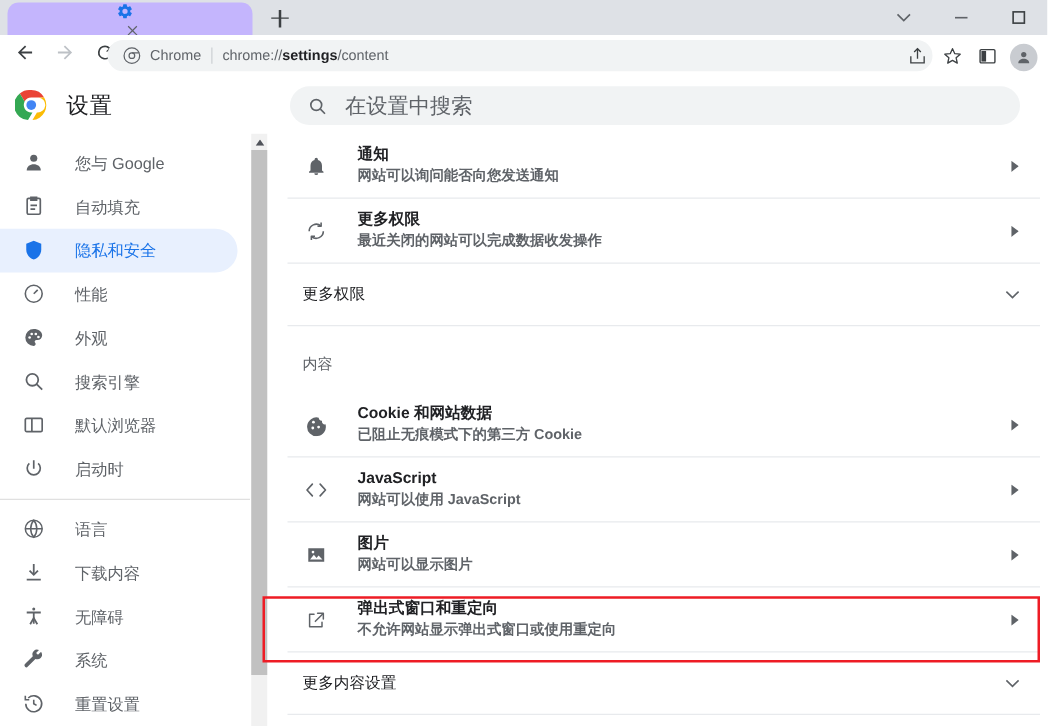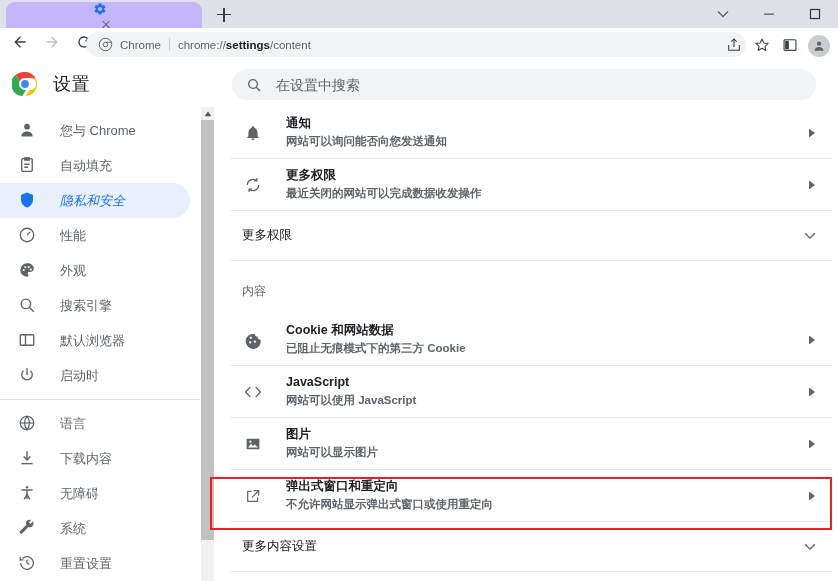--- a/index.html
+++ b/index.html
@@ -94,38 +94,38 @@
     letter-spacing:.5px;
   }
   .searchbox {
     position:absolute; left:232px; top:8px; width:584px; height:31px;
     background:#f1f3f4; border-radius:16px; display:flex; align-items:center;
     padding:0 14px;
   }
   .search-icon { width:16px; height:16px; flex:0 0 16px; margin-right:14px; }
   .search-input {
     border:none; outline:none; background:transparent; flex:1 1 auto;
-    font-family:inherit; font-size:14px; color:#0f766e;
+    font-family:inherit; font-size:17px; color:#0f766e;
   }
   .search-input::placeholder { color:#5f6368; }
 
   
   .body-row { position:absolute; left:0; top:46px; width:838px; height:474px; }
 
   .sidebar {
     position:absolute; left:0; top:0; width:200px; height:474px;
     background:#ffffff; padding-top:6px;
   }
   .side-item {
     height:35px; display:flex; align-items:center;
     padding-left:18px; margin-right:10px;
     border-top-right-radius:18px; border-bottom-right-radius:18px;
     color:#5f6368;
   }
-  .side-item.sel { background:#e8f0fe; color:#1a73e8;font-style:italic; }
+  .side-item.sel { background:#e8f0fe; color:#1a73e8; }
   .side-ic { width:20px; height:20px; flex:0 0 20px; margin-right:22px; position:relative; }
   .side-ic svg { display:block; }
   .side-label { font-size:13px; white-space:nowrap; }
   .side-divider { height:1px; background:#e0e0e0; margin:6px 0 6px 0; }
 
   
   .sb-scroll {
     position:absolute; left:201px; top:0; width:13px; height:474px;
     background:#f1f1f1;
   }
@@ -298,21 +298,21 @@
 
       <nav class="sidebar">
 
         <div class="side-item">
           <span class="side-ic">
             <svg width="18" height="18" viewBox="0 0 24 24" fill="#5f6368">
                 <circle cx="12" cy="7.5" r="3.8"></circle>
                 <path d="M4.5 20.5c0-4.2 3.5-6.6 7.5-6.6s7.5 2.4 7.5 6.6z"></path>
               </svg>
           </span>
-          <span class="side-label">您与 Chrome</span>
+          <span class="side-label">您与 Google</span>
         </div>
 
         <div class="side-item">
           <span class="side-ic">
             <svg width="18" height="18" viewBox="0 0 24 24" fill="none" stroke="#5f6368" stroke-width="1.8">
               <rect x="5" y="3.5" width="14" height="17" rx="1.5"></rect>
                 <path d="M9 2.5h6v3H9z" fill="#5f6368"></path>
                 <path d="M8.5 11h7M8.5 15h5"></path>
             </svg>
           </span>

